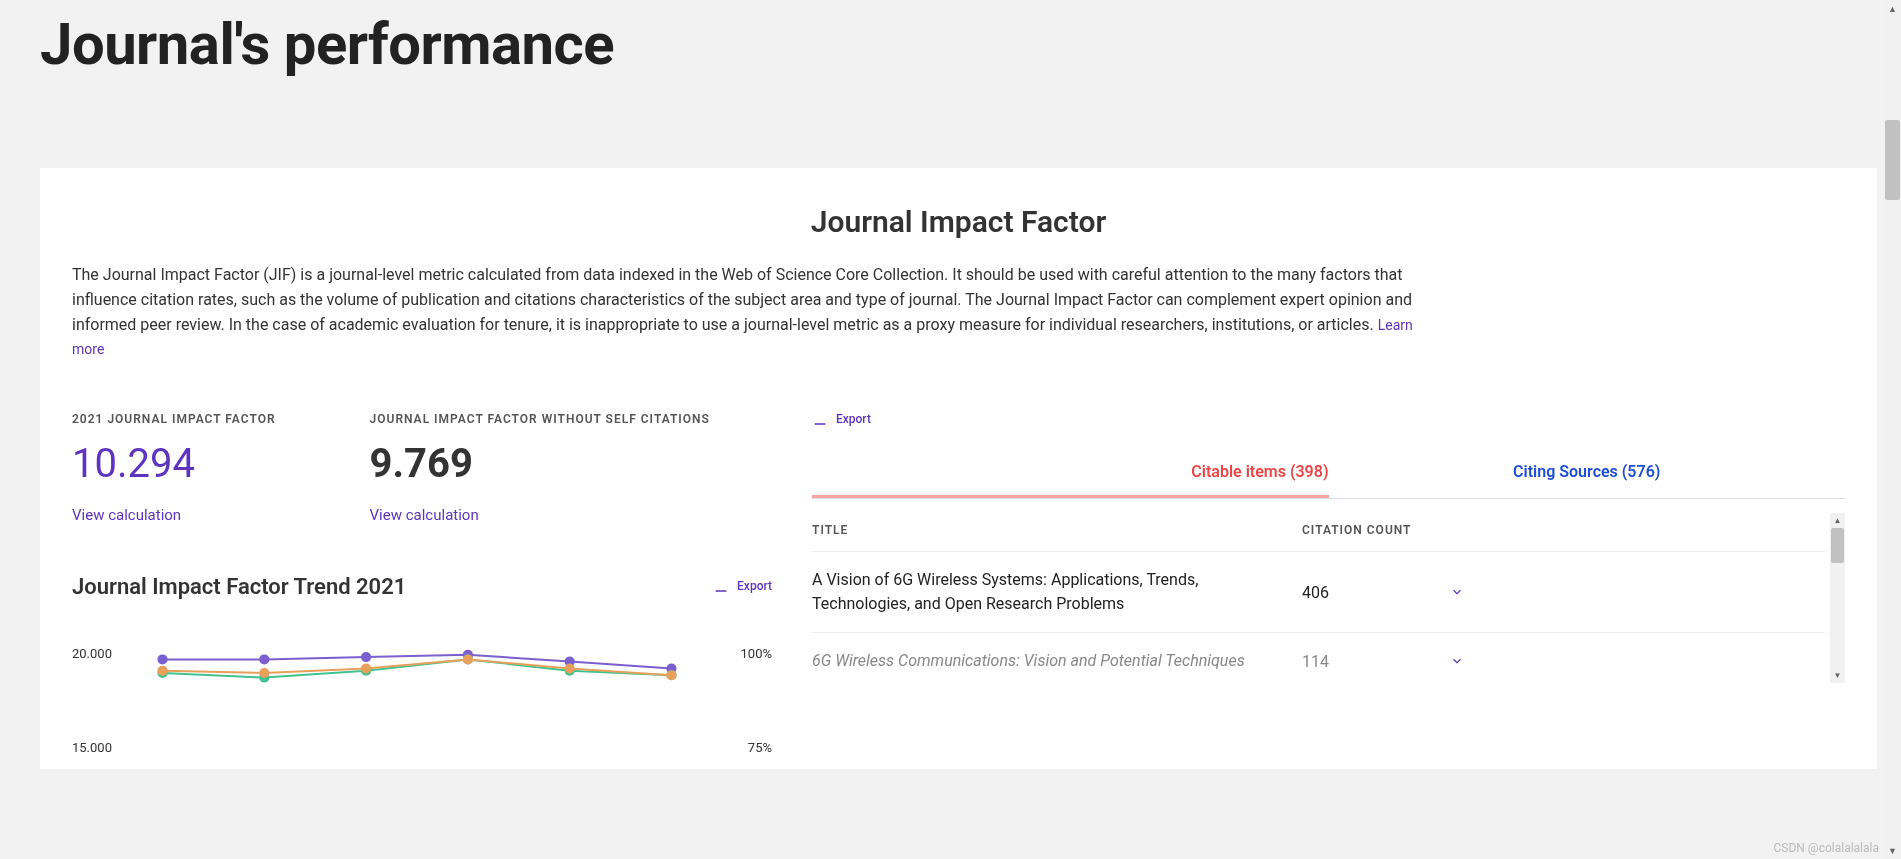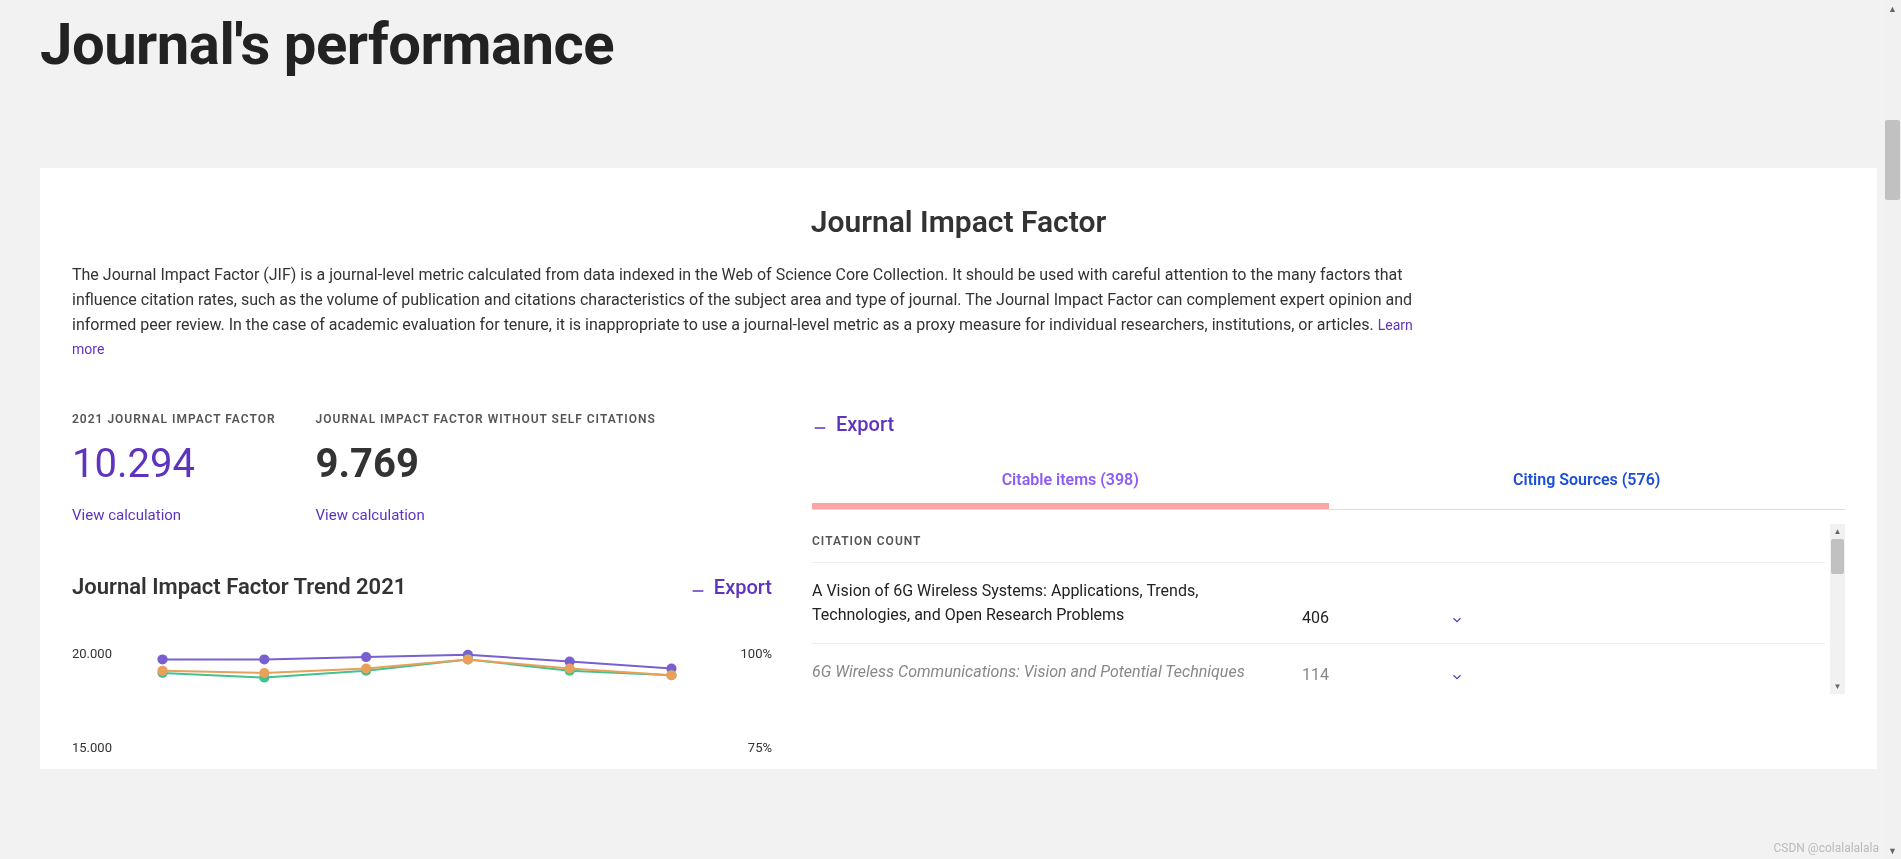--- a/index.html
+++ b/index.html
@@ -37,21 +37,21 @@
     margin-bottom: 50px;
   }
   .learn-more {
     color: #5e33bf;
     font-size: 14px;
     text-decoration: none;
   }
   .columns { display: flex; gap: 40px; }
   .left-col { flex: 0 0 700px; }
   .right-col { flex: 1; position: relative; }
-  .metrics-row { display: flex; gap: 40px; margin-bottom: 50px; }
+  .metrics-row { display: flex; gap: 94px; margin-bottom: 50px; }
   .metric-block { }
   .metric-label {
     font-size: 12px;
     font-weight: 600;
     letter-spacing: 1px;
     color: #555;
     text-transform: uppercase;
     margin-bottom: 14px;
   }
   .metric-value-primary {
@@ -73,24 +73,23 @@
   }
   .trend-header {
     display: flex;
     justify-content: space-between;
     align-items: center;
     margin-bottom: 30px;
   }
   .trend-title { font-size: 22px; font-weight: 600; color: #333; }
   .export-link {
     display: inline-flex;
-    align-items: center;
     gap: 8px;
     color: #5e33bf;
-    font-size: 20px;
+    font-size: 12px;
     font-weight: 500;
     text-decoration: none;
   }
   .export-icon { width: 16px; height: 16px; fill: #5e33bf; }
   .chart-area { position: relative; height: 120px; padding-left: 60px; padding-right: 70px; }
   .y-tick {
     position: absolute;
     left: 0;
     font-size: 13px;
     color: #333;
@@ -117,37 +116,37 @@
     margin-bottom: 14px;
   }
   .tab {
     flex: 1;
     text-align: center;
     padding: 14px 0;
     font-size: 16px;
     font-weight: 600;
     cursor: pointer;
   }
-  .tab.active { color: #8b5cf6; border-bottom: 6px solid #fca5a5; }
+  .tab.active { color: #ef4444; border-bottom: 3px solid #fca5a5; text-align: right; }
   .tab.inactive { color: #1d4ed8; }
   .items-table { position: relative; padding-right: 20px; }
   .table-header {
     display: flex;
     padding: 10px 0 14px 0;
     font-size: 12px;
     font-weight: 600;
     letter-spacing: 1px;
     color: #555;
   }
   .col-title { flex: 0 0 490px; }
   .col-count { flex: 0 0 140px; }
   .col-chevron { flex: 0 0 30px; }
   .table-row {
     display: flex;
-    align-items: flex-end;
+    align-items: center;
     padding: 16px 0;
     border-top: 1px solid #eee;
   }
   .row-title {
     flex: 0 0 490px;
     font-size: 16px;
     line-height: 1.5;
     color: #222;
     padding-right: 20px;
   }
@@ -302,20 +301,21 @@
           </a>
         </div>
 
         <div class="tabs">
           <div class="tab active">Citable items (398)</div>
           <div class="tab inactive">Citing Sources (576)</div>
         </div>
 
         <div class="items-table">
           <div class="table-header">
+            <div class="col-title">TITLE</div>
             <div class="col-count">CITATION COUNT</div>
             <div class="col-chevron"></div>
           </div>
 
           <div class="table-row">
             <div class="row-title">A Vision of 6G Wireless Systems: Applications, Trends, Technologies, and Open Research Problems</div>
             <div class="row-count">406</div>
             <div class="row-chevron">
               <svg class="chevron-svg" viewBox="0 0 24 24">
                   <polyline points="6 9 12 15 18 9"></polyline>

